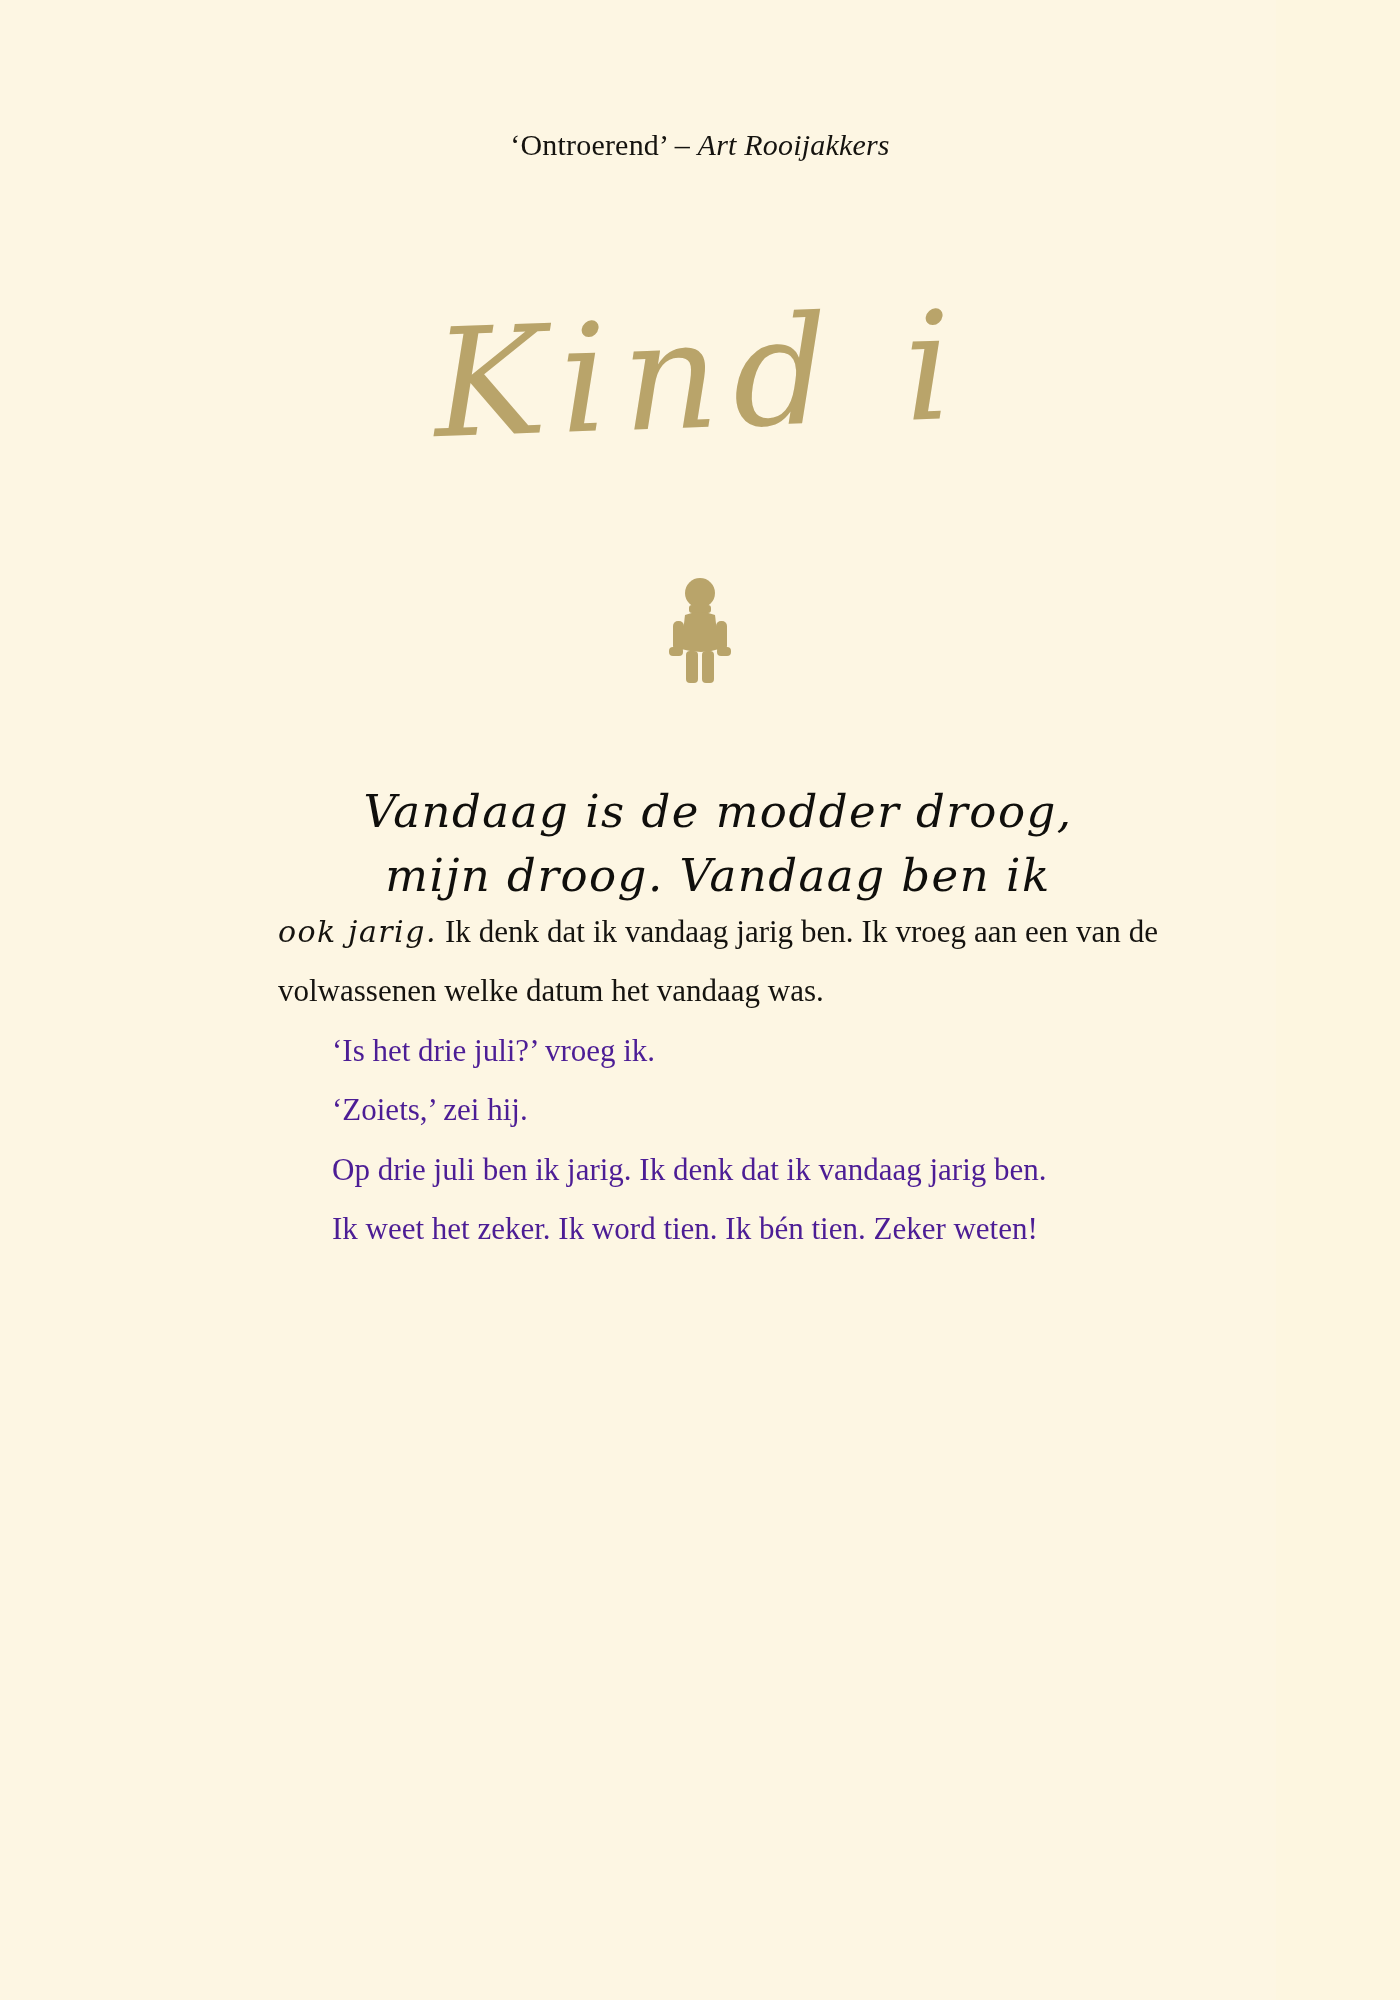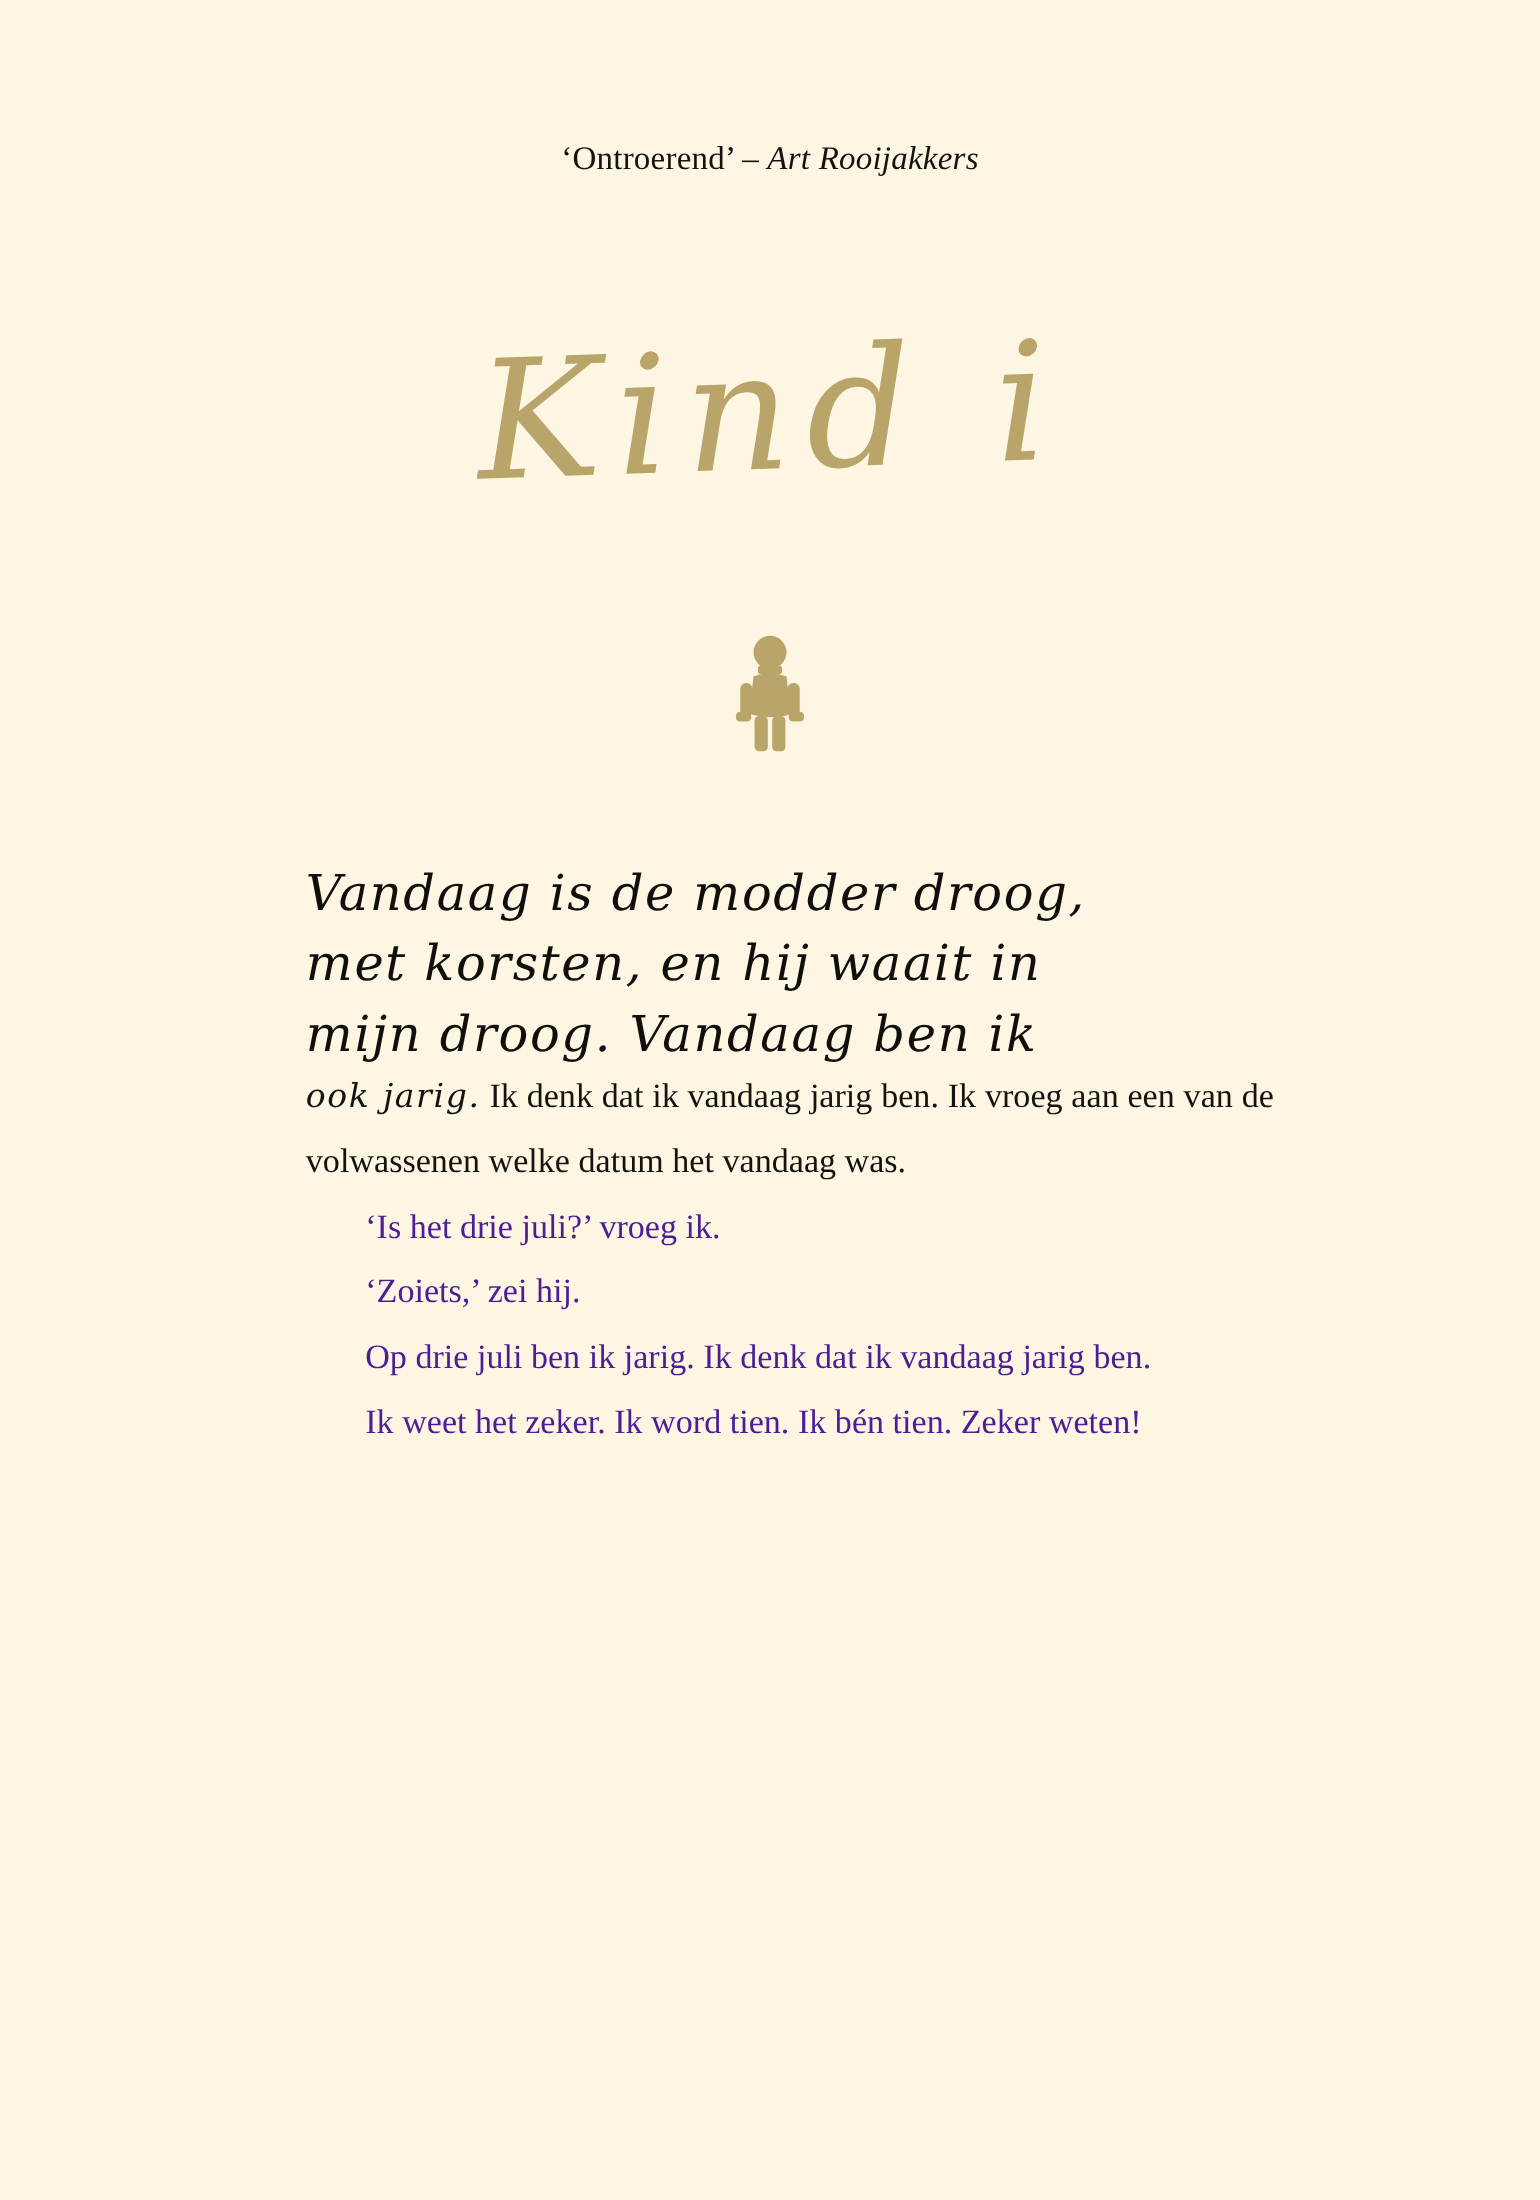--- a/index.html
+++ b/index.html
@@ -74,20 +74,21 @@
   }
   .hand-open {
     font-family: "DejaVu Serif", serif;
     font-style: italic;
     font-size: 45px;
     line-height: 1.42;
     letter-spacing: 1.5px;
     color: #100f0c;
     display: block;
     margin-bottom: -6px;
+    text-align: center;
   }
   .hand-open .run { display: block; }
   .para {
     font-size: 31px;
     line-height: 1.92;
     text-align: justify;
     text-justify: inter-word;
     margin: 0;
     color: #4c1d95;
   }
@@ -134,21 +135,20 @@
           <rect x="37" y="76" width="12" height="32" rx="4"></rect>
         </g>
       </svg>
     </span>
   </div>
 
   <div class="body-block">
 
     <div class="hand-open">
       <span class="run">Vandaag is de modder droog,</span>
-      <span class="run">met korsten, en hij waait in</span>
       <span class="run">mijn droog. Vandaag ben ik</span>
     </div>
 
     <p class="mix-line">
       <span class="inline-hand">ook jarig.</span>
       <span>Ik denk dat ik vandaag jarig ben. Ik vroeg aan een van de volwassenen welke datum het vandaag was.</span>
     </p>
 
     <p class="para indent">‘Is het drie juli?’ vroeg ik.</p>
     <p class="para indent">‘Zoiets,’ zei hij.</p>

